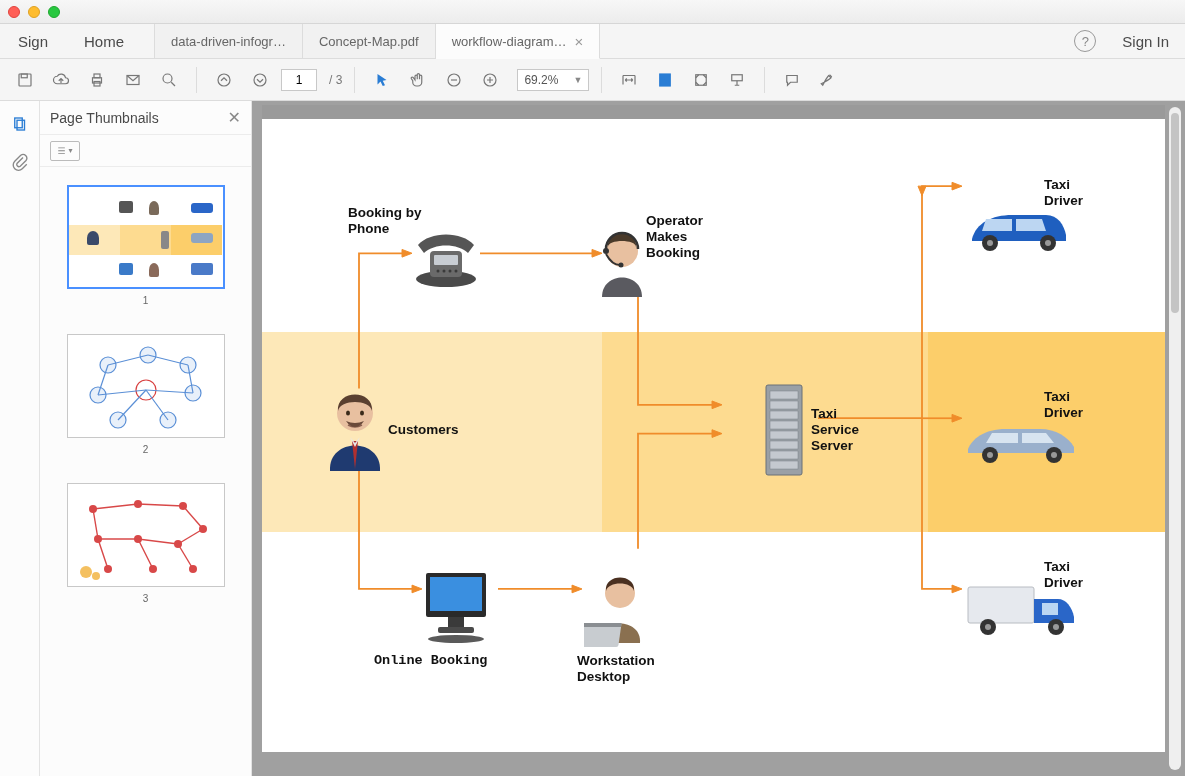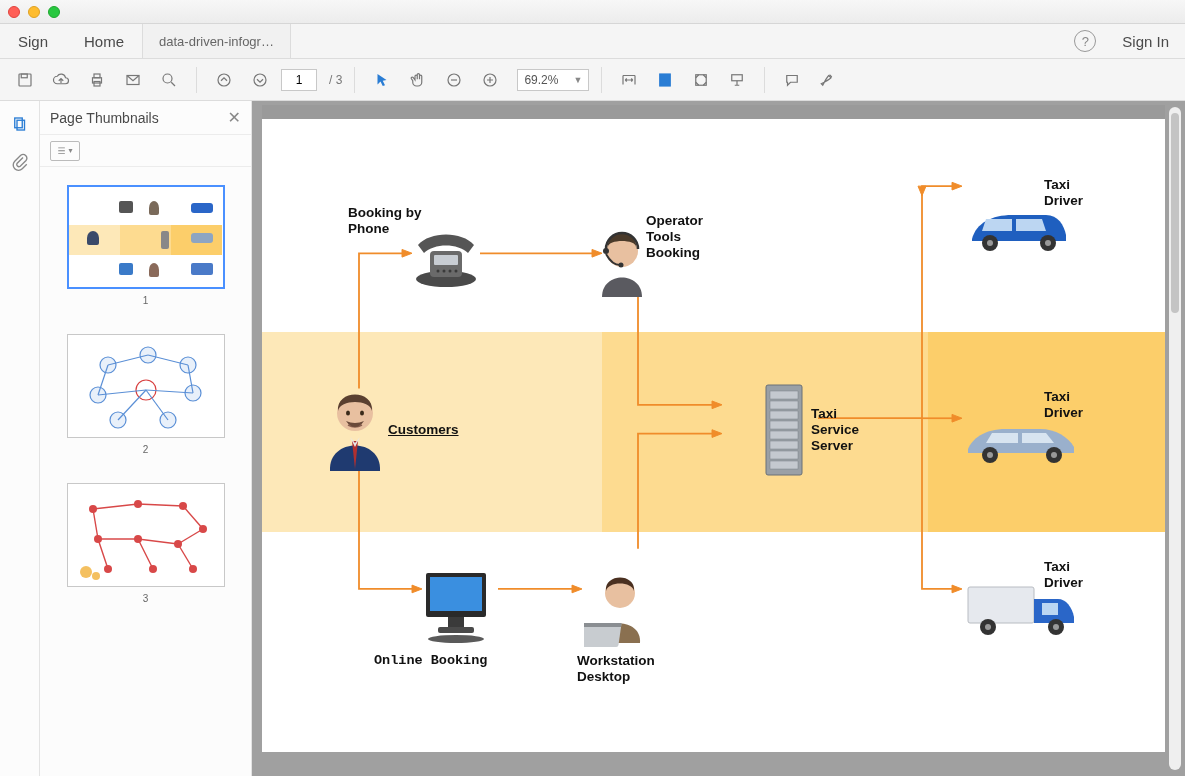--- a/index.html
+++ b/index.html
@@ -11,21 +11,21 @@
 .dot { width:12px; height:12px; border-radius:50%; }
 .dot.red { background:#ff5f57; border:1px solid #e0443e; }
 .dot.yellow { background:#febc2e; border:1px solid #dfa123; }
 .dot.green { background:#28c840; border:1px solid #1fa72f; }
 .title-text { flex:1; text-align:center; color:#6b6b6b; font-size:12px; }
 .title-text::before { content:"📄"; font-size:11px; margin-right:4px; }
 
 
 .menubar { height:35px; background:#f5f5f5; border-bottom:1px solid #dcdcdc; display:flex; align-items:stretch; font-size:14px; color:#4a4a4a; }
 .menubar .menubtn { padding:0 18px; display:flex; align-items:center; cursor:default; font-size:15px; }
-.tabstrip { display:flex; align-items:stretch; flex:1; }
+.tabstrip { display:flex; align-items:stretch; margin-left:12px; flex:1; }
 .tab { padding:0 16px; display:flex; align-items:center; border-right:1px solid #dcdcdc; background:#f1f1f1; font-size:13px; color:#666; max-width:185px; white-space:nowrap; overflow:hidden; text-overflow:ellipsis; gap:8px; }
 .tab.first { border-left:1px solid #dcdcdc; }
 .tab.active { background:#fcfcfc; border-bottom:1px solid #fcfcfc; margin-bottom:-1px; }
 .tab .close { color:#999; font-size:15px; }
 .spacer { flex:1; }
 .help { width:22px; height:22px; border:1.5px solid #999; border-radius:50%; display:flex; align-items:center; justify-content:center; color:#888; font-size:13px; margin:6px 10px; }
 .signin { padding:0 16px; display:flex; align-items:center; font-size:15px; }
 
 
 .toolbar { height:42px; background:#f5f5f5; border-bottom:1px solid #dcdcdc; display:flex; align-items:center; padding:0 10px; gap:6px; }
@@ -96,20 +96,27 @@
     <div class="dot green"></div>
   </div>
 </div>
 
 <div class="menubar">
   <div class="menubtn">Sign</div>
   <div class="menubtn">Home</div>
   <div class="tabstrip">
     <div class="tab first">
         <span>data-driven-infogr…</span>
+      </div>
+    <div class="tab">
+        <span>Concept-Map.pdf</span>
+      </div>
+    <div class="tab active">
+        <span>workflow-diagram…</span>
+        <span class="close">×</span>
       </div>
     <div class="spacer"></div>
   </div>
   <div class="help">?</div>
   <div class="signin">Sign In</div>
 </div>
 
 <div class="toolbar">
   <div class="tbtn">
       <svg viewBox="0 0 24 24">
@@ -370,25 +377,25 @@
             <line x1="660" y1="312" x2="690" y2="312"></line>
               <polygon points="690,308 700,312 690,316"></polygon>
 
             <polyline points="660,312 660,490 690,490"></polyline>
               <polygon points="690,486 700,490 690,494"></polygon>
           </svg>
 
           <div class="node-label" style="left:86px; top:86px; white-space:pre;">Booking by
 Phone</div>
           <div class="node-label" style="left:384px; top:94px; white-space:pre;">Operator
-Tools
+Makes
 Booking</div>
           <div class="node-label" style="left:782px; top:58px; white-space:pre;">Taxi
 Driver</div>
-          <div class="node-label" style="left:126px; top:303px;text-decoration:underline;">Customers</div>
+          <div class="node-label" style="left:126px; top:303px;">Customers</div>
           <div class="node-label" style="left:549px; top:287px; white-space:pre;">Taxi
 Service
 Server</div>
           <div class="node-label" style="left:782px; top:270px; white-space:pre;">Taxi
 Driver</div>
           <div class="node-label" style="left:112px; top:534px;font-family:Liberation Mono, monospace;">Online Booking</div>
           <div class="node-label" style="left:315px; top:534px; white-space:pre;">Workstation
 Desktop</div>
           <div class="node-label" style="left:782px; top:440px; white-space:pre;">Taxi
 Driver</div>

